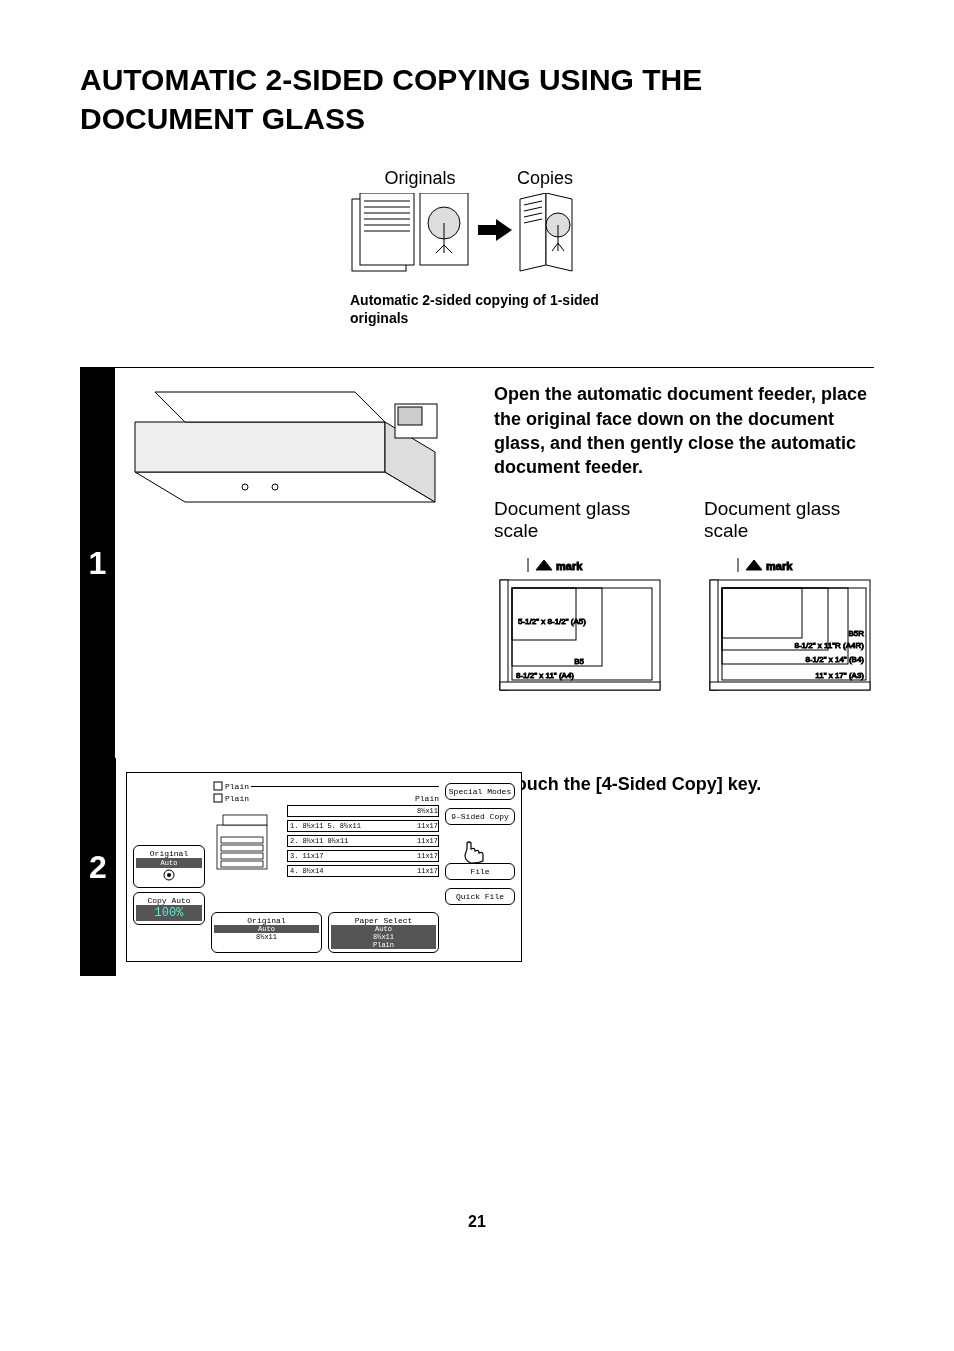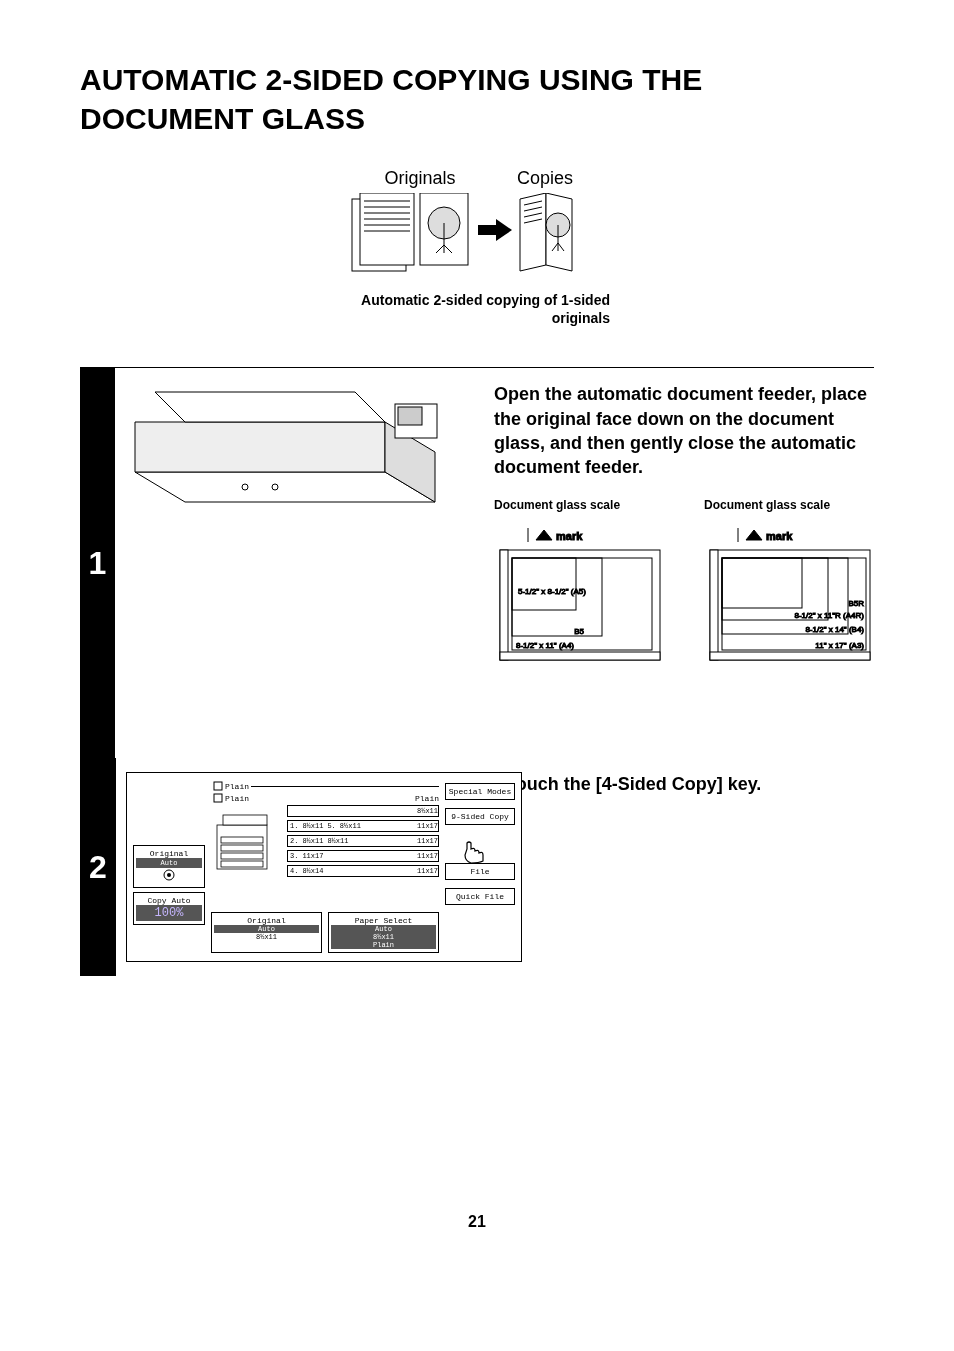--- a/index.html
+++ b/index.html
@@ -30,21 +30,20 @@
     margin-bottom: 4px;
   }
   .intro-labels span:first-child { width: 140px; text-align: center; }
   .intro-labels span:last-child { width: 110px; text-align: center; }
   .intro-svg { display: block; }
   .intro-caption {
     font-size: 14px;
     font-weight: bold;
     margin-top: 12px;
     line-height: 1.3;
-    text-align: right;
   }
   .step-wrap {
     margin-top: 40px;
     border-top: 1px solid #000;
   }
   .step {
     display: flex;
     position: relative;
     padding: 0;
   }
@@ -73,22 +72,22 @@
     line-height: 1.35;
     margin-bottom: 18px;
   }
   .glass-figs {
     display: flex;
     gap: 40px;
     margin-bottom: 26px;
   }
   .glass-fig { }
   .glass-label {
-    font-size: 12px;
-    font-weight: bold;
+    font-size: 19px;
+    font-weight: normal;
     margin-bottom: 6px;
   }
   .bullets {
     font-size: 15px;
     line-height: 1.35;
   }
   .bullets li {
     list-style: none;
     position: relative;
     padding-left: 16px;
@@ -123,21 +122,21 @@
     font-size: 8px;
     background: #fff;
   }
   .ui-left {
     position: absolute;
     left: 6px; top: 72px;
     width: 72px;
   }
   .ui-box {
     border: 1px solid #000;
-    border-radius: 0;
+    border-radius: 6px;
     text-align: center;
     padding: 3px 2px;
     margin-bottom: 4px;
     background: #fff;
   }
   .ui-right {
     position: absolute;
     right: 6px; top: 10px;
     width: 70px;
     display: flex;
@@ -365,21 +364,21 @@
             <div class="ui-box">
               <div>Original</div>
               <div style="background:#555;color:#fff;font-size:7px;padding:1px;">Auto</div>
               <svg width="14" height="14">
                   <circle cx="7" cy="7" r="5" fill="none" stroke="#000"></circle>
                   <circle cx="7" cy="7" r="2" fill="#000"></circle>
                 </svg>
             </div>
             <div class="ui-box">
               <div>Copy Auto</div>
-              <div style="background:#555;color:#c4b5fd;font-size:12px;padding:1px;">100%</div>
+              <div style="background:#555;color:#5eead4;font-size:12px;padding:1px;">100%</div>
             </div>
           </div>
 
           <div class="ui-right">
             <div class="ui-box">Special Modes</div>
             <div class="ui-box">9-Sided Copy</div>
             <svg class="hand" width="26" height="26">
               <g stroke="#000" fill="#fff" stroke-width="1.2">
                 <path d="M6 10 L6 4 Q8 2 10 4 L10 10 Q14 8 14 12 Q18 10 18 14 Q22 12 22 16 L22 22 Q18 24 10 24 Q4 22 4 16 Z"></path>
               </g>

